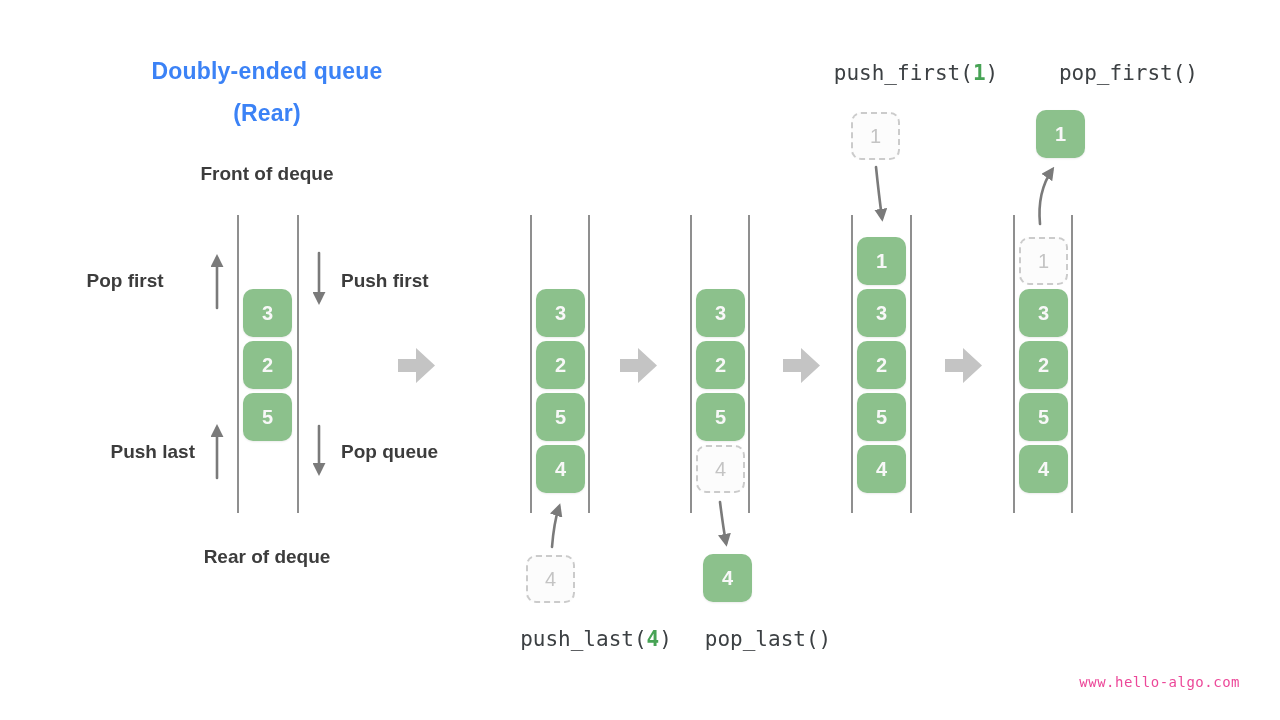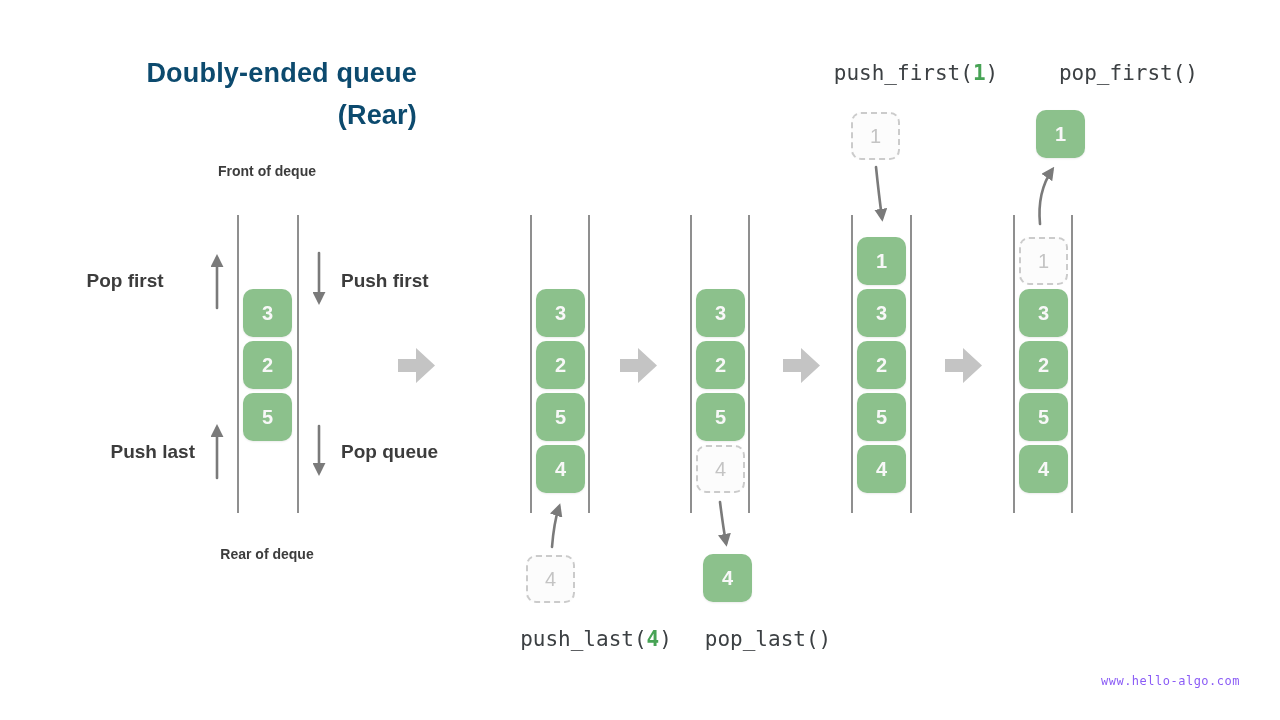--- a/index.html
+++ b/index.html
@@ -2,25 +2,25 @@
 <html><head>
 <meta charset="utf-8">
 <style>
   html,body{margin:0;padding:0;background:#fff;}
   #canvas{
     position:relative;width:1280px;height:720px;background:#ffffff;
     font-family:"Liberation Sans",sans-serif;overflow:hidden;
   }
   .abs{position:absolute;}
   .title-line{
-    width:300px;text-align:right;font-size:27px;font-weight:bold;
-    color:#0c4a6e;letter-spacing:.2px;
+    width:300px;text-align:center;font-size:23px;font-weight:bold;
+    color:#3b82f6;letter-spacing:.2px;
   }
   .big-label{
-    width:300px;text-align:center;font-size:14px;font-weight:bold;color:#3C3C3C;
+    width:300px;text-align:center;font-size:19px;font-weight:bold;color:#3C3C3C;
   }
   .side-label{
     font-size:19px;font-weight:bold;color:#3C3C3C;width:140px;
   }
   .code-label{
     font-family:"DejaVu Sans Mono",monospace;font-size:21px;color:#3C4043;
     text-align:center;white-space:nowrap;
   }
   .code-label .arg{color:#47A355;font-weight:bold;}
   .wall{
@@ -31,21 +31,21 @@
     background:#8CC18C;color:#F8F8F8;font-size:20px;font-weight:bold;
     display:flex;align-items:center;justify-content:center;
     box-shadow:0 1px 2px rgba(0,0,0,0.08);
   }
   .cell.dashed{
     background:#FCFCFC;border:2px dashed #CBCBCB;color:#C4C4C4;
     font-weight:normal;box-sizing:border-box;box-shadow:none;border-radius:10px;
   }
   #overlay{position:absolute;left:0;top:0;pointer-events:none;}
   .watermark{
-    font-family:"DejaVu Sans Mono",monospace;font-size:12px;color:#8b5cf6;
+    font-family:"DejaVu Sans Mono",monospace;font-size:14px;color:#ec4899;
     letter-spacing:.5px;
   }
 </style>
 </head>
 <body>
 
 <div id="canvas">
 
   <div class="abs title-line" style="left:117px;top:58px;">Doubly-ended queue</div>
   <div class="abs title-line" style="left:117px;top:100px;">(Rear)</div>

